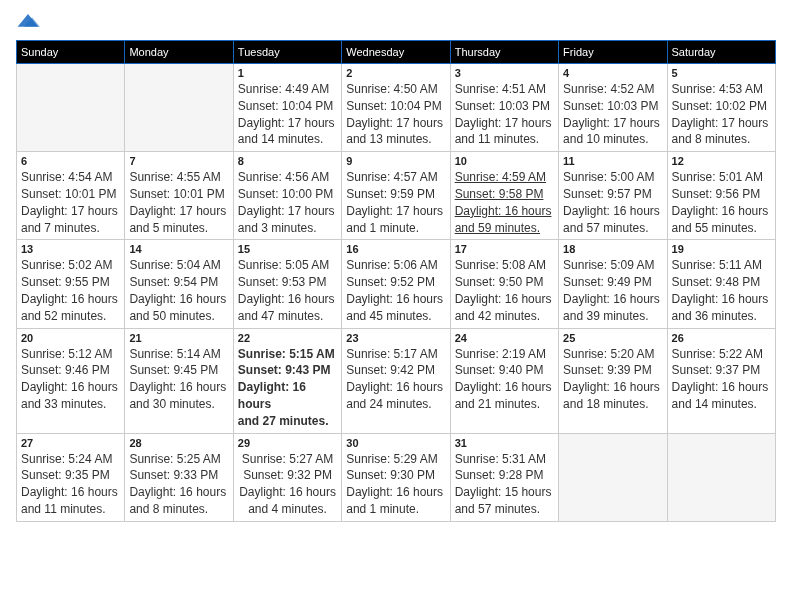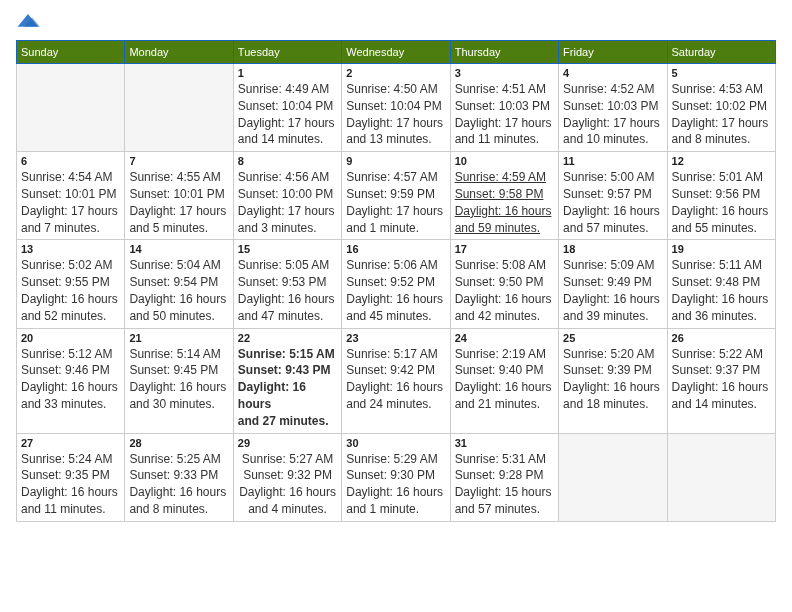--- a/index.html
+++ b/index.html
@@ -42,21 +42,21 @@
     .location {
       font-size: 14px;
       color: #444;
     }
     .calendar {
       width: 100%;
       border-collapse: collapse;
       font-size: 10px;
     }
     .calendar th {
-      background: #4d7c0f;
+      background: #000000;
       color: #fff;
       padding: 5px 4px;
       text-align: left;
       font-size: 11px;
       font-weight: normal;
       border: 1px solid #1565c0;
     }
     .calendar td {
       border: 1px solid #ccc;
       vertical-align: top;

